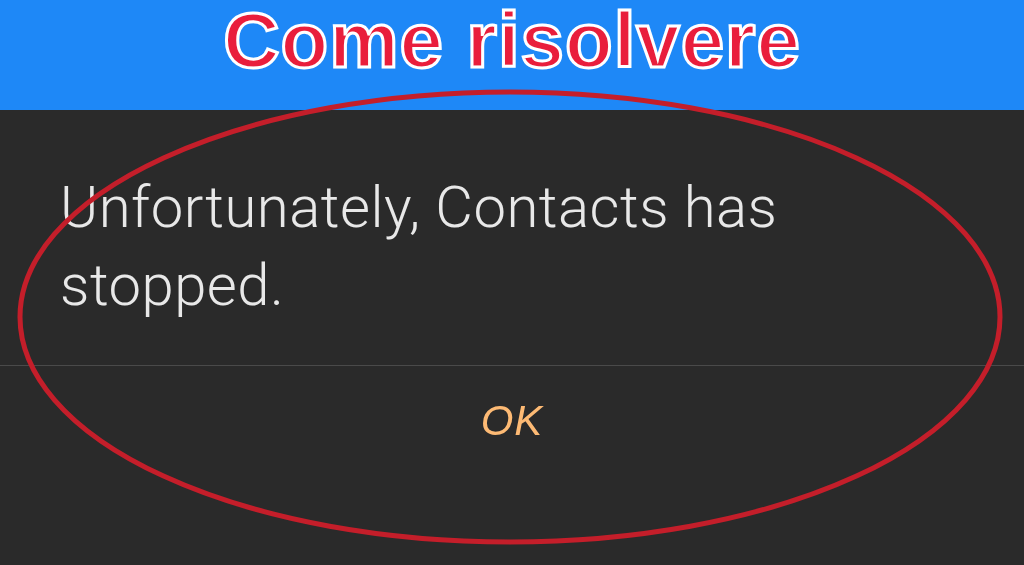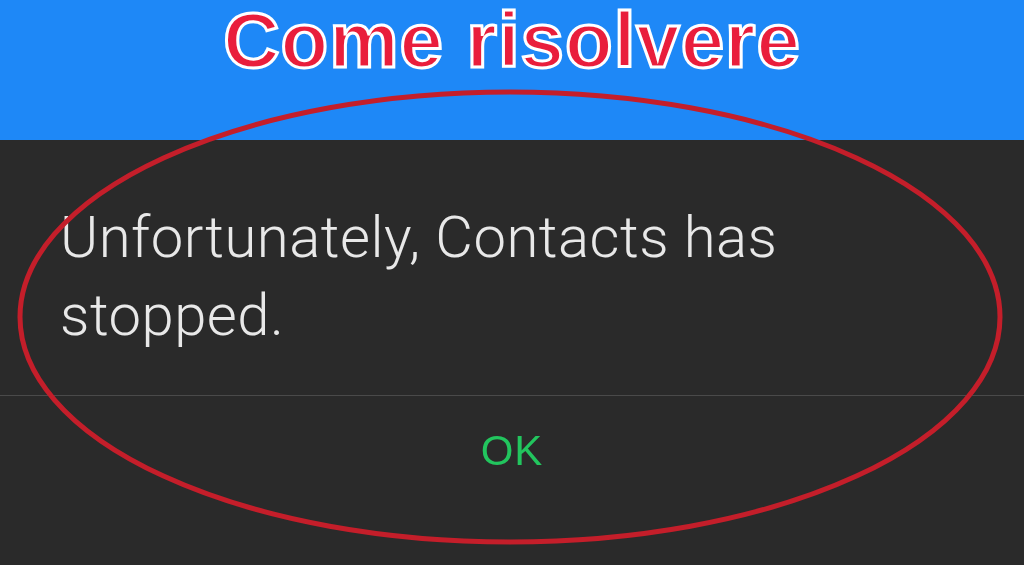--- a/index.html
+++ b/index.html
@@ -10,21 +10,21 @@
     body {
       width: 1024px;
       height: 565px;
       background: #fff;
       font-family: Roboto, Arial, sans-serif;
       position: relative;
       overflow: hidden;
     }
     .blue-banner {
       width: 100%;
-      height: 140px;
+      height: 110px;
       background: #1e88f7;
       position: relative;
     }
     .title-text {
       position: absolute;
       top: -5px;
       left: 50%;
       transform: translateX(-50%);
       font-size: 78px;
       font-weight: 900;
@@ -55,28 +55,29 @@
       background: #4a4a4a;
       width: 100%;
     }
     .button-row {
       display: flex;
       justify-content: center;
       align-items: center;
       height: 110px;
     }
     .ok-button {
-      color: #22c55e;
+      color: #fdba74;
       font-size: 42px;
       font-weight: 400;
       background: transparent;
       border: none;
       cursor: pointer;
       padding: 20px 40px;
       letter-spacing: 1px;
+      font-style: italic;
     }
     .ellipse-overlay {
       position: absolute;
       top: 80px;
       left: 10px;
       width: 1000px;
       height: 475px;
       z-index: 5;
       pointer-events: none;
     }

